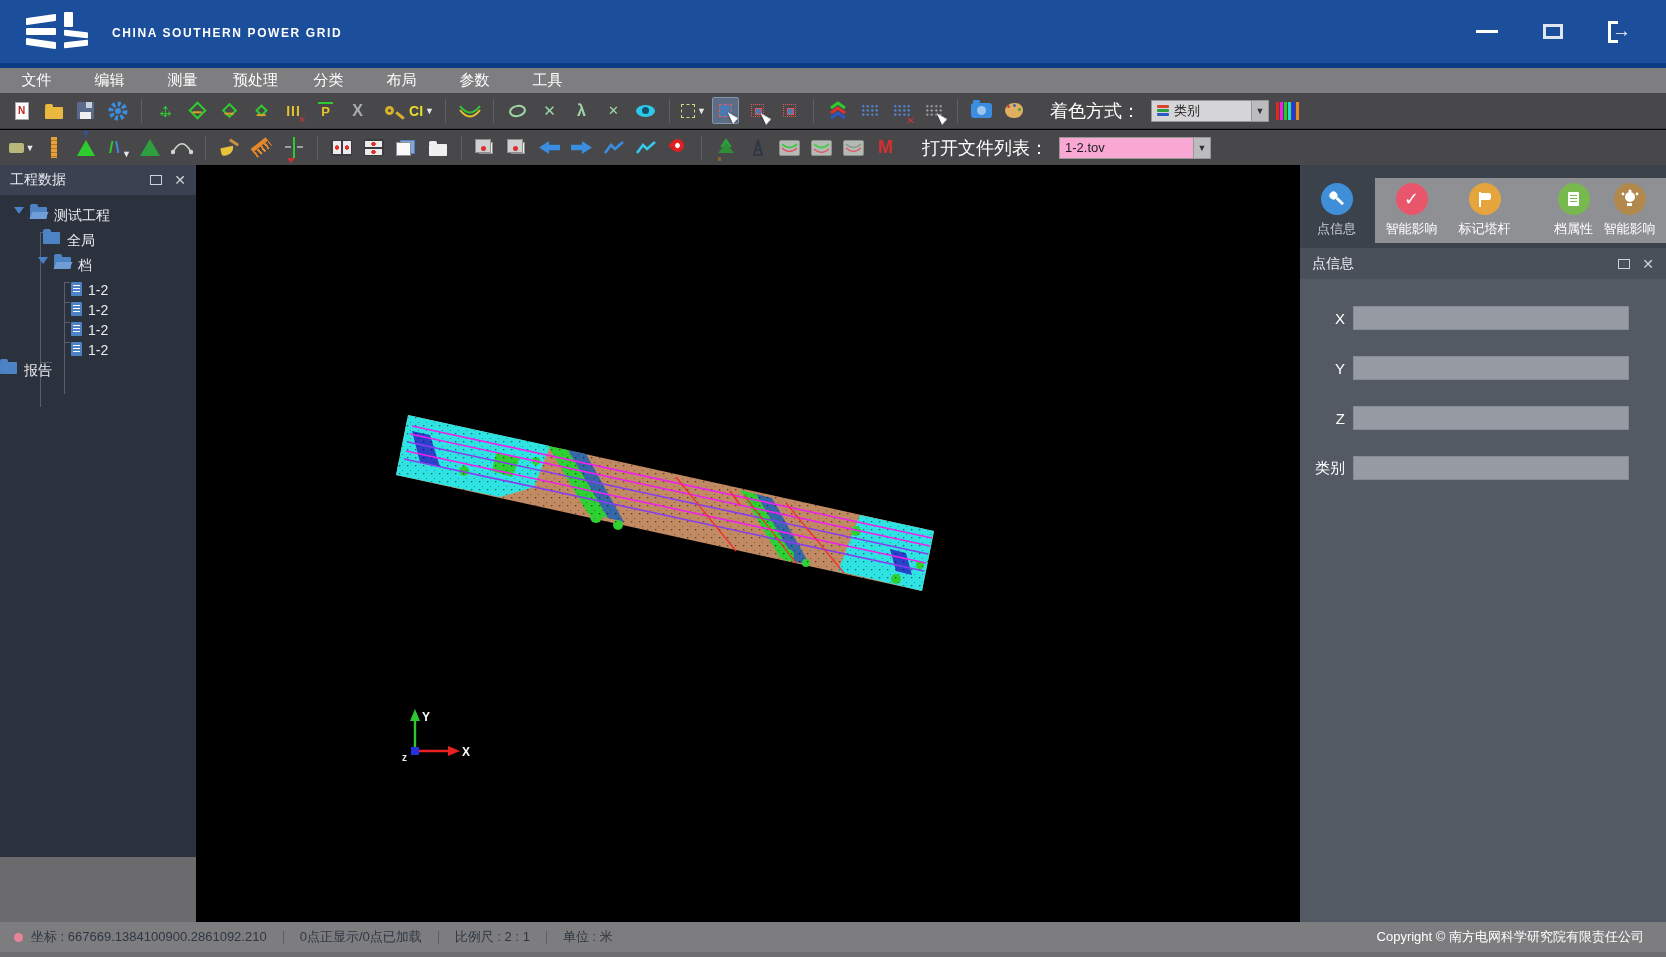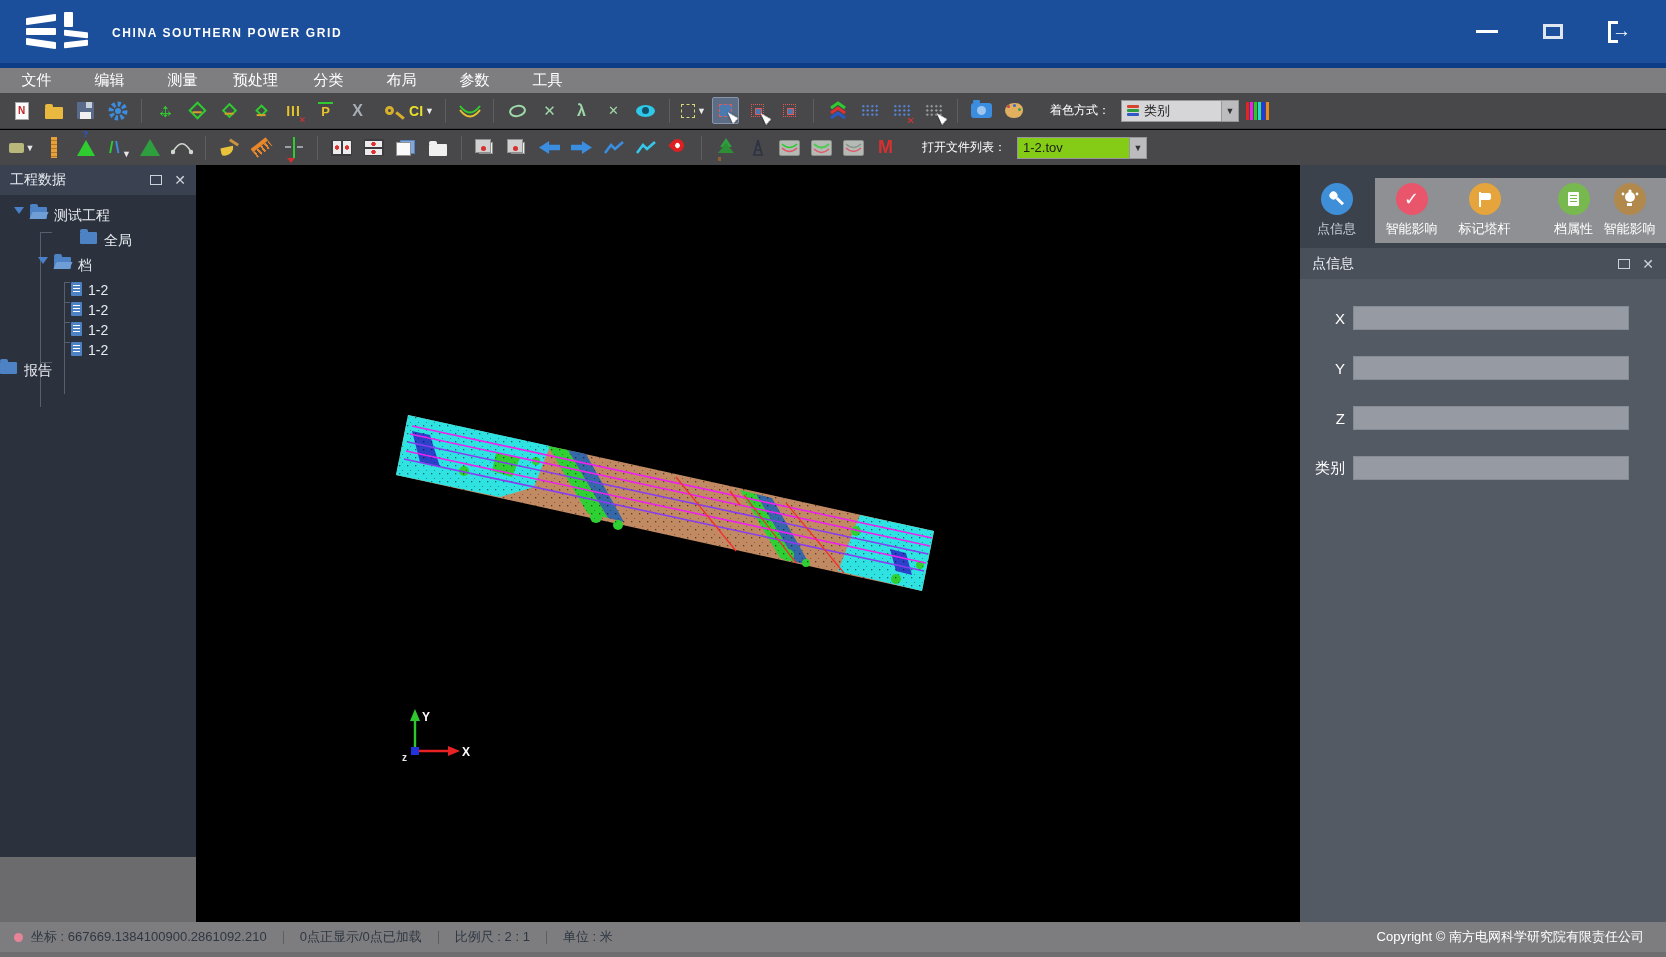--- a/index.html
+++ b/index.html
@@ -34,26 +34,26 @@
 .menubar{position:absolute;left:0;top:63px;width:100%;height:30px;background:#7e7e80;border-top:5px solid #0d3c86;display:flex;align-items:center;z-index:5}
 .menu-item{width:73px;text-align:center;color:#fff;font-size:15px;cursor:default}
 
 
 .tbar{position:absolute;left:0;width:100%;background:#48484b;display:flex;align-items:center;padding:0 8px;gap:5px;z-index:5}
 .tbar1{top:93px;height:36px;border-bottom:1px solid #3a3a3d}
 .tbar2{top:130px;height:35px}
 .ti{min-width:27px;height:27px;display:flex;align-items:center;justify-content:center;position:relative;flex:0 0 auto}
 .sep{width:1px;height:24px;background:#393a3d;border-right:1px solid #5e5f63;margin:0 5px;flex:0 0 auto}
 .dd{color:#e8e8e8;font-size:9px;margin-left:2px}
-.tlabel{color:#fff;font-size:12px;margin-left:18px;white-space:nowrap}
+.tlabel{color:#fff;font-size:18px;margin-left:18px;white-space:nowrap}
 .combo{height:22px;background:#d6d6d8;border:1px solid #97979a;display:flex;align-items:center;padding-left:5px;color:#1c1c1c;font-size:13px;margin-left:6px}
 .combo .cval{flex:1;white-space:nowrap;overflow:hidden}
 .combo .cab{width:17px;height:100%;background:#bcbcbe;border-left:1px solid #97979a;display:flex;align-items:center;justify-content:center;font-size:9px;color:#333;margin-left:5px}
 .combo-shade{width:118px}
-.combo-file{width:130px;background:#84cc16}
+.combo-file{width:152px;background:#f9a8d4}
 .mini-layers{display:flex;flex-direction:column;gap:1px;margin-right:5px}
 .mini-layers i{width:12px;height:3px;border-radius:1px}
 .mini-layers .a{background:#d8452e}.mini-layers .b{background:#2e9e3e}.mini-layers .c{background:#2e58c8}
 
 
 .i-new i{width:14px;height:18px;background:#fcfcfc;border:1px solid #a8a8a8;display:flex;align-items:center;justify-content:center;font-size:10px;font-weight:bold;color:#c42222}
 .cssfold{width:18px;height:12px;background:#e8b93e;border-radius:1px;position:relative;margin-top:4px}
 .cssfold::before{content:"";position:absolute;top:-3px;left:0;width:8px;height:3px;background:inherit;border-radius:2px 2px 0 0}
 .cssfold.w{background:#f0f0f0}
 .i-save i{width:17px;height:17px;background:#5a6a8a;border-radius:1px;position:relative}
@@ -480,21 +480,21 @@
     <span class="ph-close">✕</span>
   </div>
   <div class="tree">
     <span class="vg" style="left:40px;top:37px;height:175px"></span>
     <span class="vg" style="left:64px;top:87px;height:112px"></span>
     <div class="trow" style="padding-left:14px">
       <span class="exp"></span>
       <span class="tfold open"></span>
       <span>测试工程</span>
     </div>
-    <div class="trow" style="padding-left:80px">
+    <div class="trow" style="padding-left:43px">
       <span class="hstub" style="left:40px;width:12px"></span>
       <span class="tfold"></span>
       <span>全局</span>
     </div>
     <div class="trow" style="padding-left:38px">
       <span class="hstub" style="left:40px;width:0"></span>
       <span class="exp"></span>
       <span class="tfold open"></span>
       <span>档</span>
     </div>

